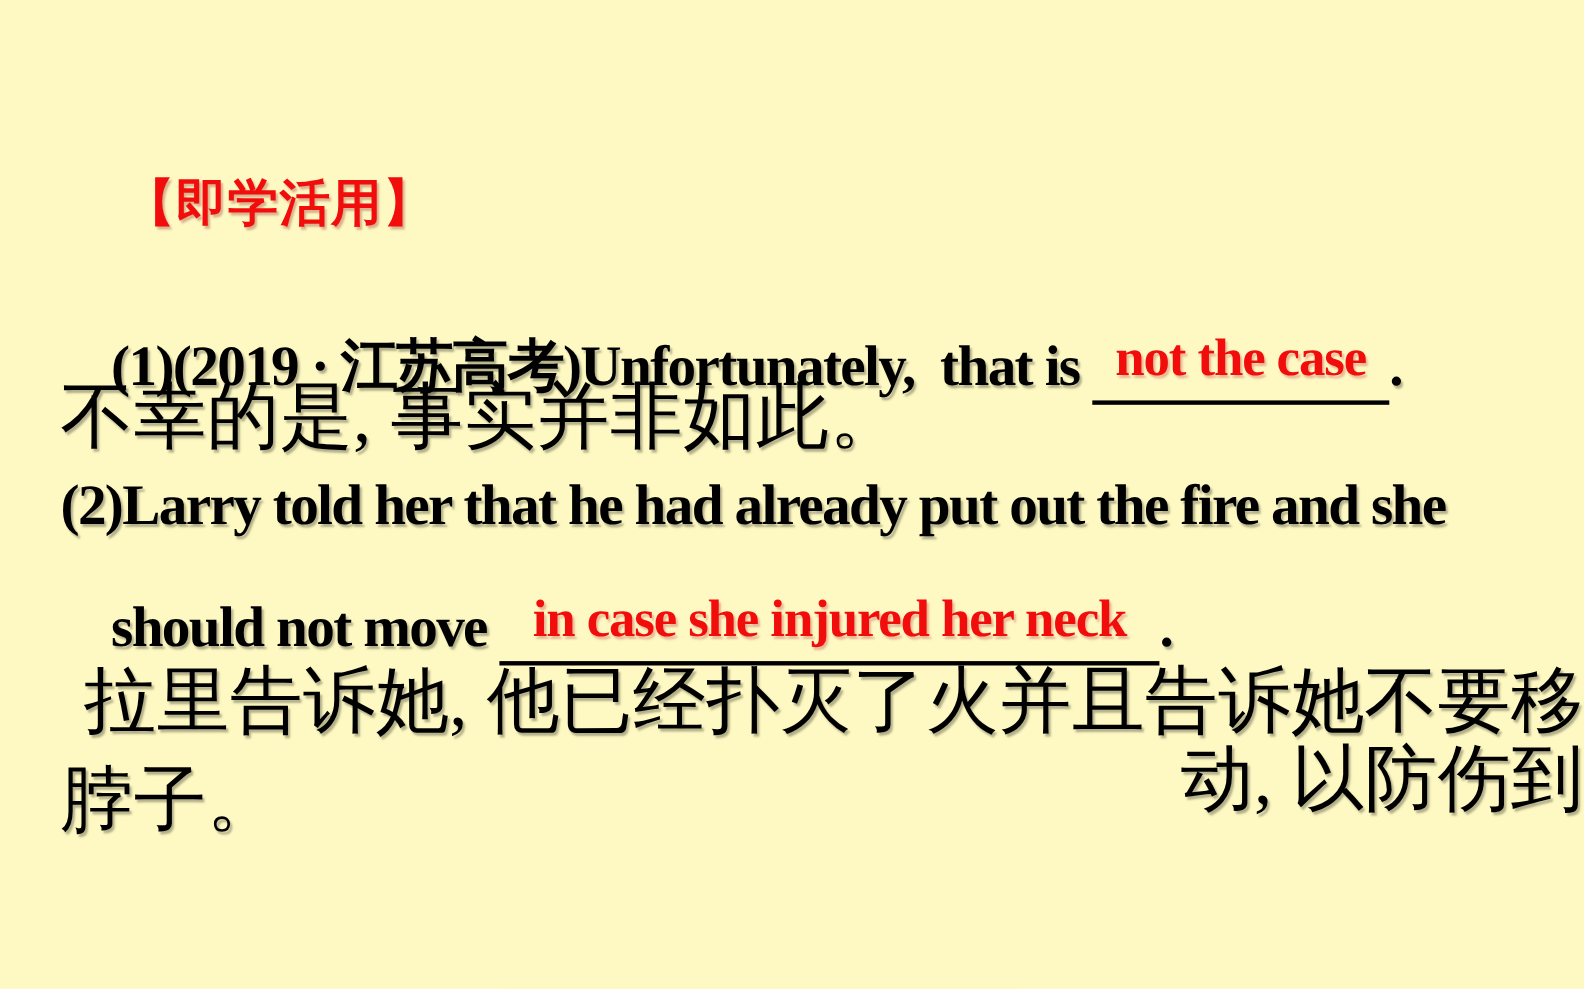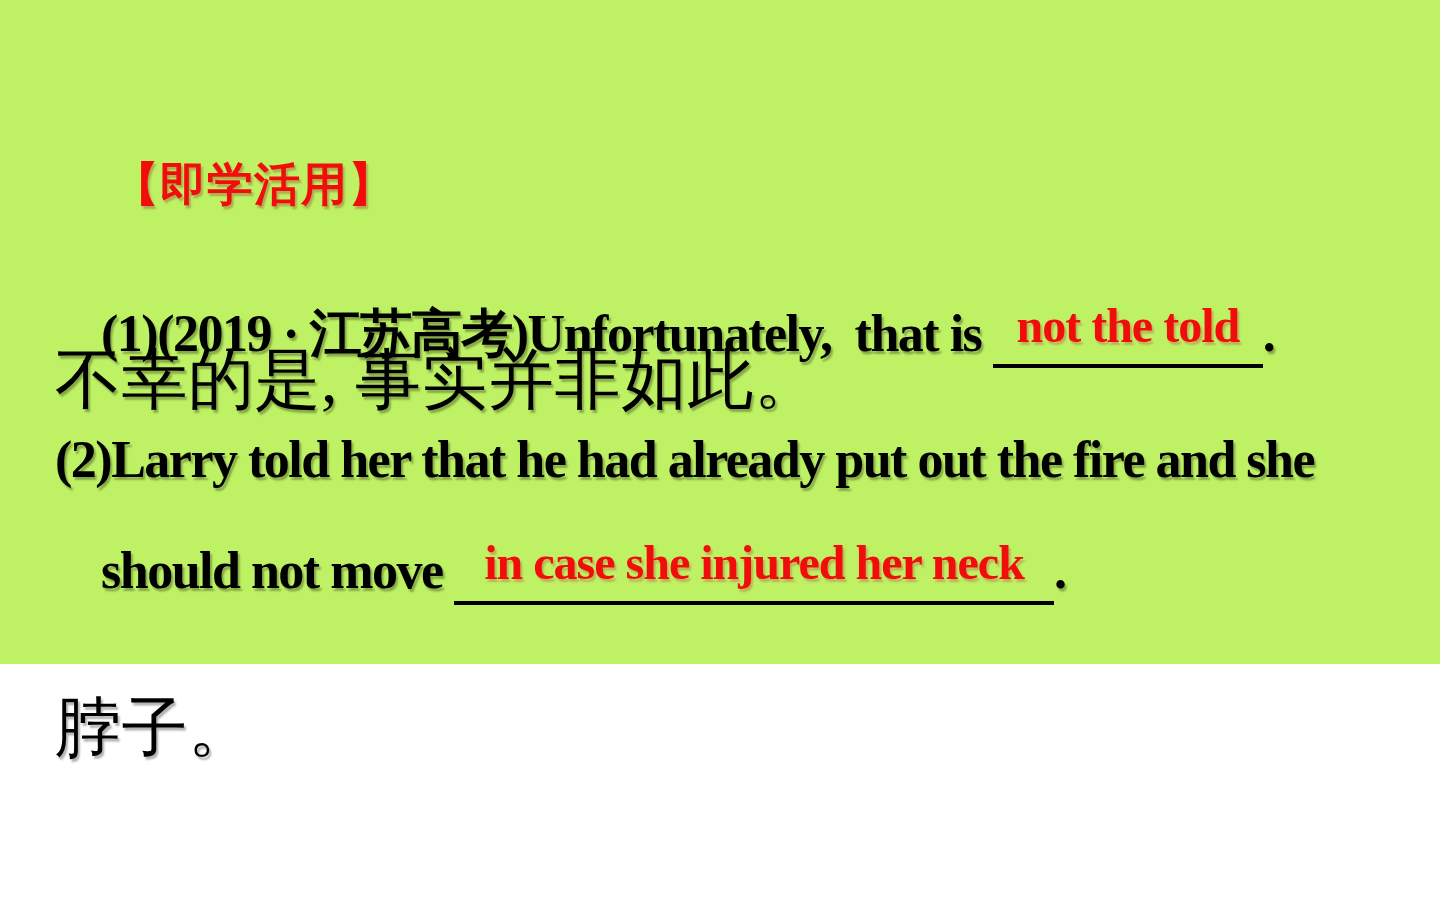--- a/index.html
+++ b/index.html
@@ -10,22 +10,22 @@
   body {
     width: 1440px;
     height: 899px;
     overflow: hidden;
     font-family: "Liberation Serif", serif;
     color: #000000;
   }
   .slide {
     position: relative;
     width: 1440px;
-    height: 664px;
-    background: #bef264;
+    height: 899px;
+    background: #fef9c3;
   }
   .txt {
     position: absolute;
     left: 55px;
     white-space: pre-wrap;
     line-height: 1.08;
     text-shadow: 2px 3px 2px rgba(0,0,0,0.30);
   }
   .heading {
     left: 113px;
@@ -73,27 +73,28 @@
   }
 </style>
 </head>
 <body>
 
 <div class="slide">
 
   <div class="txt heading">【即学活用】</div>
 
   <div class="txt en line-en1">
-    <span>(1)(2019 · 江苏高考)Unfortunately,  that is </span><span class="blank blank-1"><span class="answer">not the told</span></span><span>.</span>
+    <span>(1)(2019 · 江苏高考)Unfortunately,  that is </span><span class="blank blank-1"><span class="answer">not the case</span></span><span>.</span>
   </div>
 
   <div class="txt cn line-cn1">不幸的是, 事实并非如此。</div>
 
   <div class="txt en line-en2a">(2)Larry told her that he had already put out the fire and she</div>
 
   <div class="txt en line-en2b">
     <span>should not move </span><span class="blank blank-2"><span class="answer">in case she injured her neck</span></span><span>.</span>
   </div>
 
+  <div class="txt cn line-cn2a">拉里告诉她, 他已经扑灭了火并且告诉她不要移动, 以防伤到</div>
 
   <div class="txt cn line-cn2b">脖子。</div>
 
 </div>
 
 </body></html>

